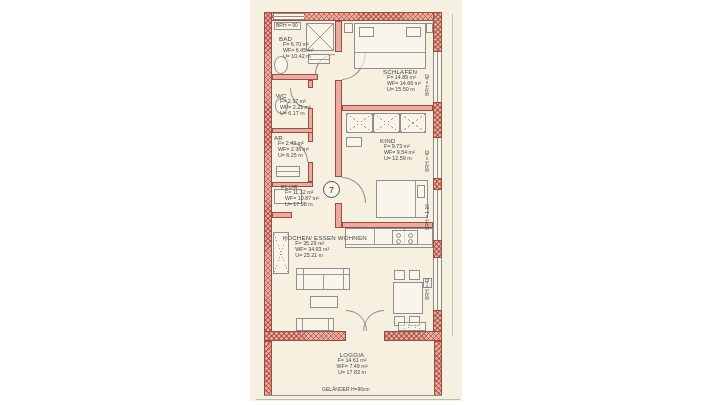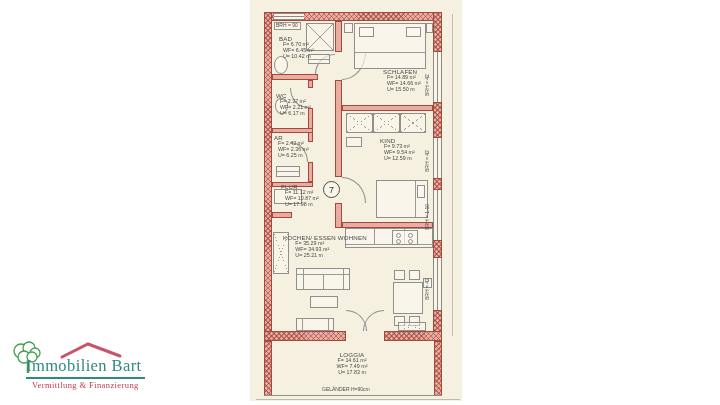--- a/index.html
+++ b/index.html
@@ -239,27 +239,14 @@
       <div class="ln">WF= 7.49 m²</div>
       <div class="ln">U= 17.83 m</div>
     </div>
   </div>
 
   <div class="unit-circle" style="left:323px;top:181px;">
     <span>7</span>
   </div>
   <div class="small-scaled" style="left:322px;top:386px;">GELÄNDER H=90cm</div>
 
-  <div class="logo">
-    <svg width="135" height="36" viewBox="0 0 135 36" style="position:absolute;left:0;top:2px;">
-      <circle cx="11" cy="11" r="7" fill="#ffffff" stroke-width="1.3" stroke="#41a050"></circle>
-      <circle cx="19" cy="8" r="6" fill="#ffffff" stroke-width="1.3" stroke="#41a050"></circle>
-      <circle cx="25" cy="13" r="5" fill="#ffffff" stroke-width="1.3" stroke="#41a050"></circle>
-      <circle cx="14" cy="17" r="6" fill="#ffffff" stroke-width="1.3" stroke="#41a050"></circle>
-      <circle cx="22" cy="17" r="5" fill="#ffffff" stroke-width="1.3" stroke="#41a050"></circle>
-      <path d="M18 22 L18 33" fill="none" stroke-width="2.5" stroke="#41a050"></path>
-      <path d="M52 17 L78 4 L110 16" fill="none" stroke-width="3" stroke-linecap="round" stroke="#c6556b"></path>
-    </svg>
-    <div class="logo-name">Immobilien Bart</div>
-    <div class="logo-tagline">Vermittlung &amp; Finanzierung</div>
-  </div>
 
 </div>
 
 </body></html>

